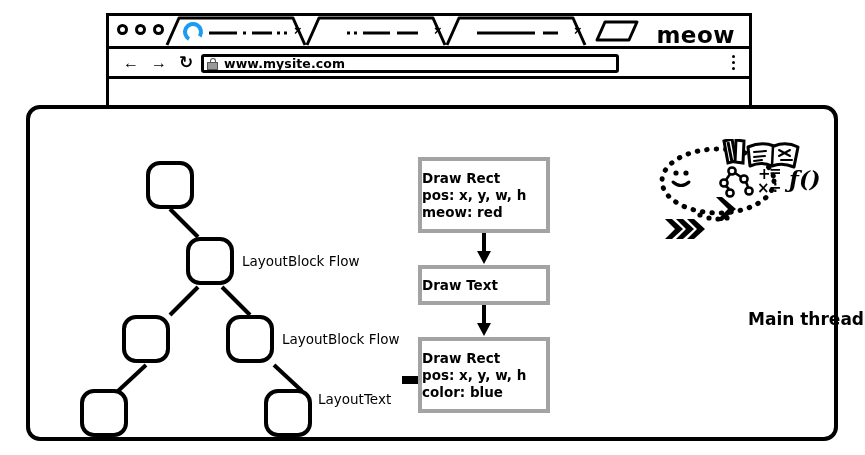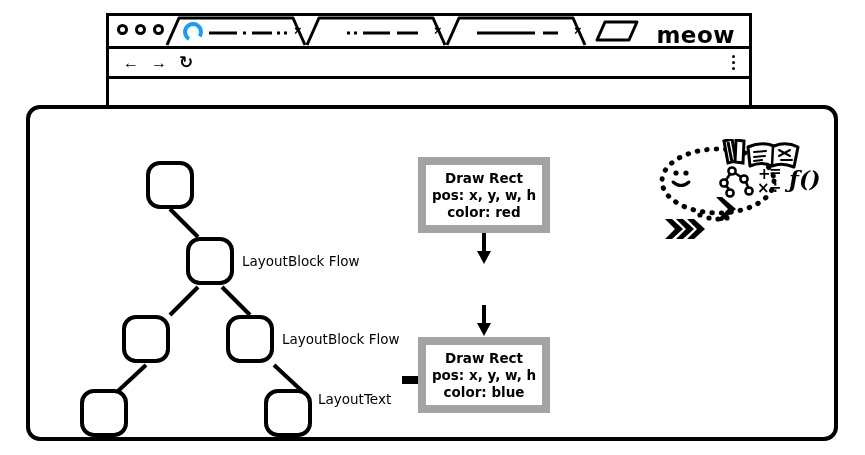--- a/index.html
+++ b/index.html
@@ -52,22 +52,22 @@
   .tree{position:absolute;left:40px;top:50px;width:300px;height:270px;}
   .node{position:absolute;width:48px;height:48px;border:4px solid #000;border-radius:14px;box-sizing:border-box;background:#fff;}
   .tree svg{position:absolute;left:0;top:0;}
   .tree-label{position:absolute;font-size:13.5px;font-weight:400;white-space:nowrap;
               font-family:"DejaVu Sans",sans-serif;}
 
   
   .bigarrow{position:absolute;left:372px;top:258px;width:48px;height:26px;}
 
   
-  .prbox{position:absolute;border:8px solid #a3a3a3;box-sizing:border-box;background:#fff;
-         display:flex;flex-direction:column;align-items:center;justify-content:center;}
+  .prbox{position:absolute;border:4px solid #a3a3a3;box-sizing:border-box;background:#fff;
+         display:flex;flex-direction:column;justify-content:center;}
   .prbox span{font-size:13.5px;font-weight:600;line-height:17px;white-space:nowrap;
               font-family:"DejaVu Sans",sans-serif;}
   .connector{position:absolute;width:18px;}
 
   
   .mainthread{position:absolute;left:620px;top:30px;width:200px;height:100px;}
   .mt-label{position:absolute;left:718px;top:200px;font-size:17px;font-weight:600;
             white-space:nowrap;font-family:"DejaVu Sans",sans-serif;}
 </style>
 </head>
@@ -125,20 +125,27 @@
       <span class="tabclose" style="left:465px;">×</span>
 
       <span class="meow">meow</span>
     </div>
 
     <div class="browser-toolbar">
       <span class="nav-ico back-ico">←</span>
       <span class="nav-ico fwd-ico">→</span>
       <span class="nav-ico reload-ico">↻</span>
 
+      <div class="urlbar">
+        <span class="lock">
+          <span class="shackle"></span>
+            <span class="body"></span>
+        </span>
+        <span class="urltext">www.mysite.com</span>
+      </div>
 
       <div class="kebab">
           <i></i>
           <i></i>
           <i></i>
         </div>
     </div>
 
     <div class="browser-page"></div>
   </div>
@@ -166,28 +173,31 @@
       <span class="tree-label" style="left:248px; top:232px;text-align:center;">LayoutText</span>
     </div>
 
     <svg class="bigarrow" viewBox="0 0 48 26">
       <path d="M0,9 L28,9 L28,1 L47,13 L28,25 L28,17 L0,17 Z" fill="#000"></path>
     </svg>
 
     <div class="prbox" style="left:388px; top:48px; width:132px; height:76px;">
       <span>Draw Rect</span>
       <span>pos: x, y, w, h</span>
-      <span>color: red</span>
+      <span>meow: red</span>
     </div>
 
     <svg class="connector" style="left:445px; top:124px; height:32px;" viewBox="0 0 18 32">
       <line x1="9" y1="0" x2="9" y2="20" stroke="#000" stroke-width="4"></line>
       <path d="M2,18 L16,18 L9,31 Z" fill="#000"></path>
     </svg>
 
+    <div class="prbox" style="left:388px; top:156px; width:132px; height:40px;">
+      <span>Draw Text</span>
+    </div>
 
     <svg class="connector" style="left:445px; top:196px; height:32px;" viewBox="0 0 18 32">
       <line x1="9" y1="0" x2="9" y2="20" stroke="#000" stroke-width="4"></line>
       <path d="M2,18 L16,18 L9,31 Z" fill="#000"></path>
     </svg>
 
     <div class="prbox" style="left:388px; top:228px; width:132px; height:76px;">
       <span>Draw Rect</span>
       <span>pos: x, y, w, h</span>
       <span>color: blue</span>
@@ -255,15 +265,16 @@
       </g>
 
       <g fill="#000">
         <path d="M72,58 L86,70 L72,82 L66,82 L78,70 L66,58 Z"></path>
         <path d="M22,80 L33,90 L22,100 L15,100 L25,90 L15,80 Z"></path>
         <path d="M33,80 L44,90 L33,100 L26,100 L36,90 L26,80 Z"></path>
         <path d="M44,80 L55,90 L44,100 L37,100 L47,90 L37,80 Z"></path>
       </g>
     </svg>
 
+    <span class="mt-label">Main thread</span>
   </div>
 
 </div>
 
 </body></html>

